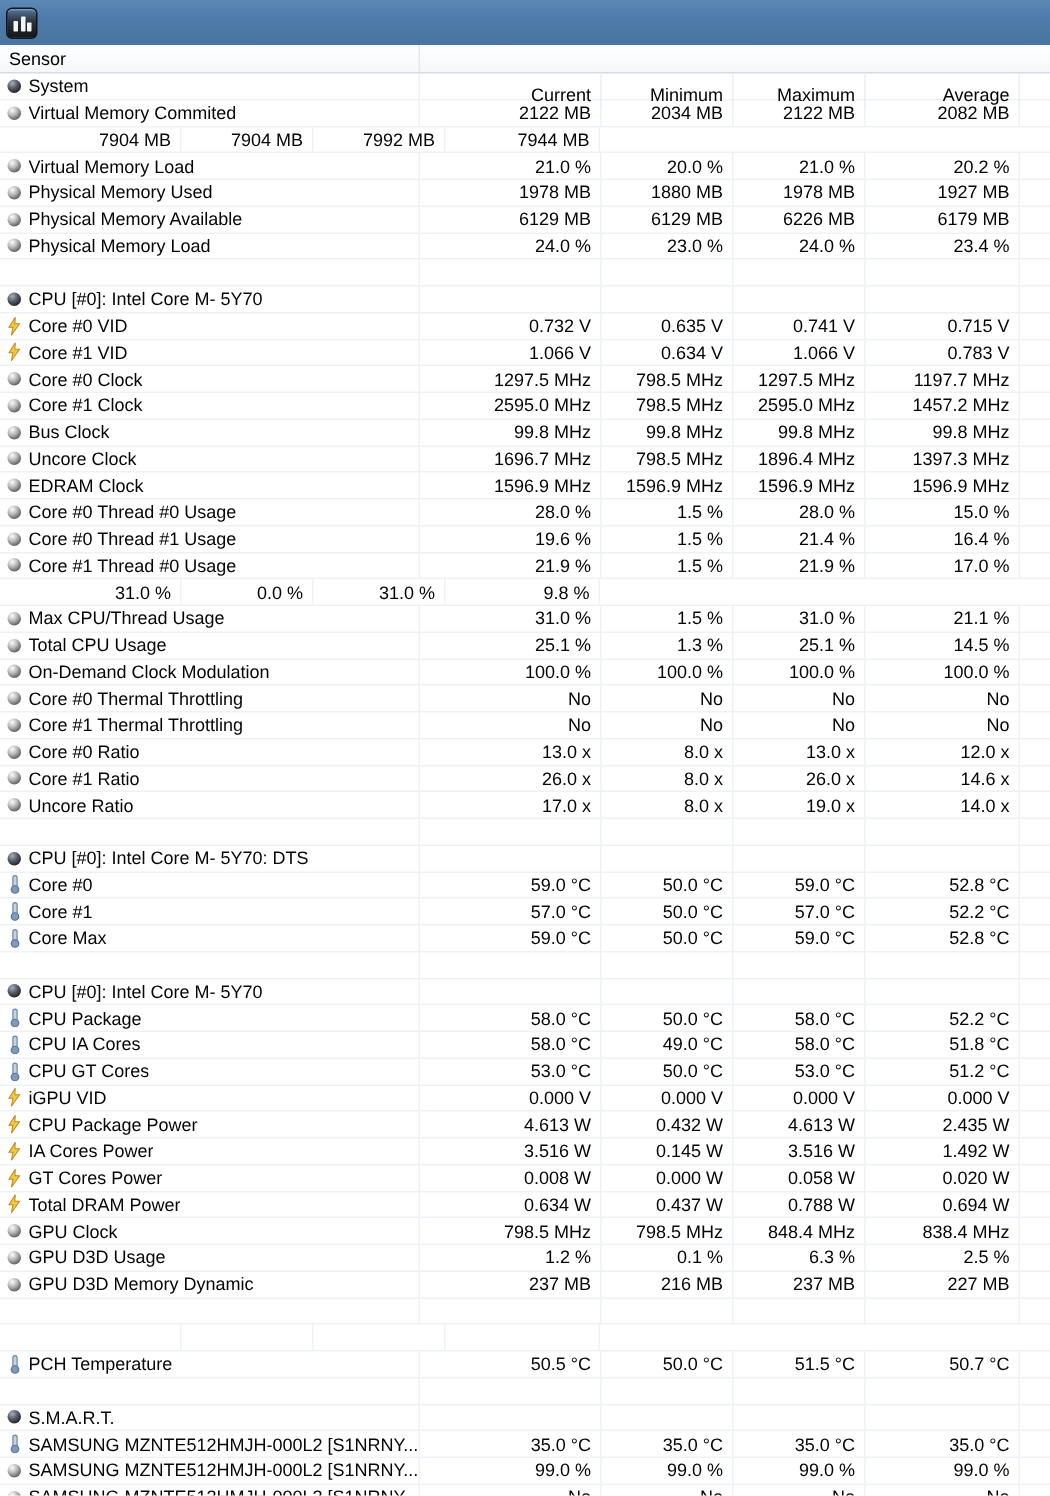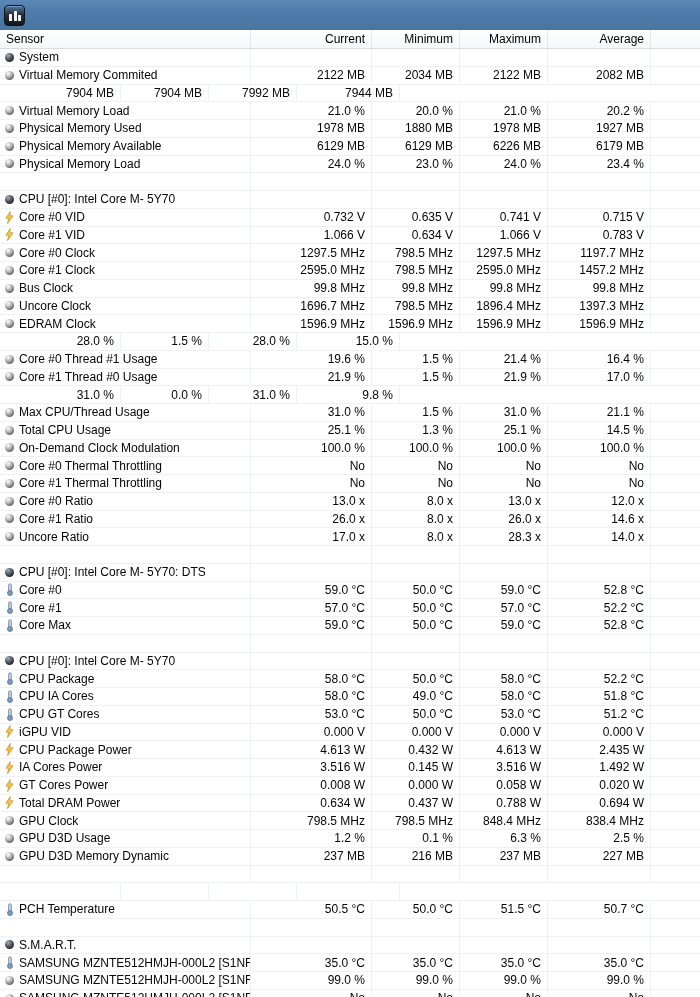--- a/index.html
+++ b/index.html
@@ -11,33 +11,33 @@
               display:flex; align-items:center; padding-left:4px; }
   .app-icon { width:21px; height:21px; border-radius:4px; position:relative;
               background:linear-gradient(180deg,#55779b 0%,#2a3038 46%,#14161a 100%);
               border:1px solid #10151c; box-shadow:inset 0 1px 0 rgba(160,200,255,.45); }
   .app-icon .bar { position:absolute; bottom:4px; width:3px; background:#f2f5f8; border-radius:.5px; }
   .app-icon .b1 { left:4px;  height:7px; }
   .app-icon .b2 { left:8.5px; height:10px; }
   .app-icon .b3 { left:13px; height:6px; }
 
   
-  .c-sensor { width:251px; }
+  .c-sensor { width:280px; }
   .c-cur    { width:121px; }
   .c-min    { width:88px; }
   .c-max    { width:88px; }
   .c-avg    { width:103px; }
   .c-fill   { flex:1; border-right:none !important; }
 
   
   .hdr { display:flex; height:19px; background:linear-gradient(180deg,#ffffff 0%,#f5f7f9 100%);
          border-bottom:1px solid #d8dce2; font-size:12px; color:#000; }
   .hdr .hcell { display:flex; align-items:center; height:100%; border-right:1px solid #e3e7ec; }
   .hdr .left  { justify-content:flex-start; padding-left:6px; }
-  .hdr .right { justify-content:flex-end; padding-right:6px; }
+  .hdr .right { justify-content:flex-end; padding-right:6px;margin-top:24px; }
 
   
   .tbody { font-size:12px; color:#050505; }
   .row { display:flex; height:17.75px; border-bottom:1px solid #eef1f6; }
   .cell { display:flex; align-items:center; height:100%; border-right:1px solid #eef1f6; overflow:hidden; }
   .cell.sensor { padding-left:4px; gap:4px; }
   .cell.val { justify-content:flex-end; padding-right:6px; white-space:nowrap; }
   .lb { white-space:nowrap; overflow:hidden; }
 
   
@@ -263,20 +263,26 @@
         </span>
         <span class="lb">EDRAM Clock</span>
       </div>
       <div class="cell val c-cur">1596.9 MHz</div>
       <div class="cell val c-min">1596.9 MHz</div>
       <div class="cell val c-max">1596.9 MHz</div>
       <div class="cell val c-avg">1596.9 MHz</div>
       <div class="cell c-fill"></div>
     </div>
     <div class="row">
+      <div class="cell sensor c-sensor">
+        <span class="ic">
+          <span class="ball"></span>
+        </span>
+        <span class="lb">Core #0 Thread #0 Usage</span>
+      </div>
       <div class="cell val c-cur">28.0 %</div>
       <div class="cell val c-min">1.5 %</div>
       <div class="cell val c-max">28.0 %</div>
       <div class="cell val c-avg">15.0 %</div>
       <div class="cell c-fill"></div>
     </div>
     <div class="row">
       <div class="cell sensor c-sensor">
         <span class="ic">
           <span class="ball"></span>
@@ -402,21 +408,21 @@
     </div>
     <div class="row">
       <div class="cell sensor c-sensor">
         <span class="ic">
           <span class="ball"></span>
         </span>
         <span class="lb">Uncore Ratio</span>
       </div>
       <div class="cell val c-cur">17.0 x</div>
       <div class="cell val c-min">8.0 x</div>
-      <div class="cell val c-max">28.3 x</div>
+      <div class="cell val c-max">19.0 x</div>
       <div class="cell val c-avg">14.0 x</div>
       <div class="cell c-fill"></div>
     </div>
     <div class="row">
       <div class="cell sensor c-sensor"></div>
       <div class="cell val c-cur"></div>
       <div class="cell val c-min"></div>
       <div class="cell val c-max"></div>
       <div class="cell val c-avg"></div>
       <div class="cell c-fill"></div>

